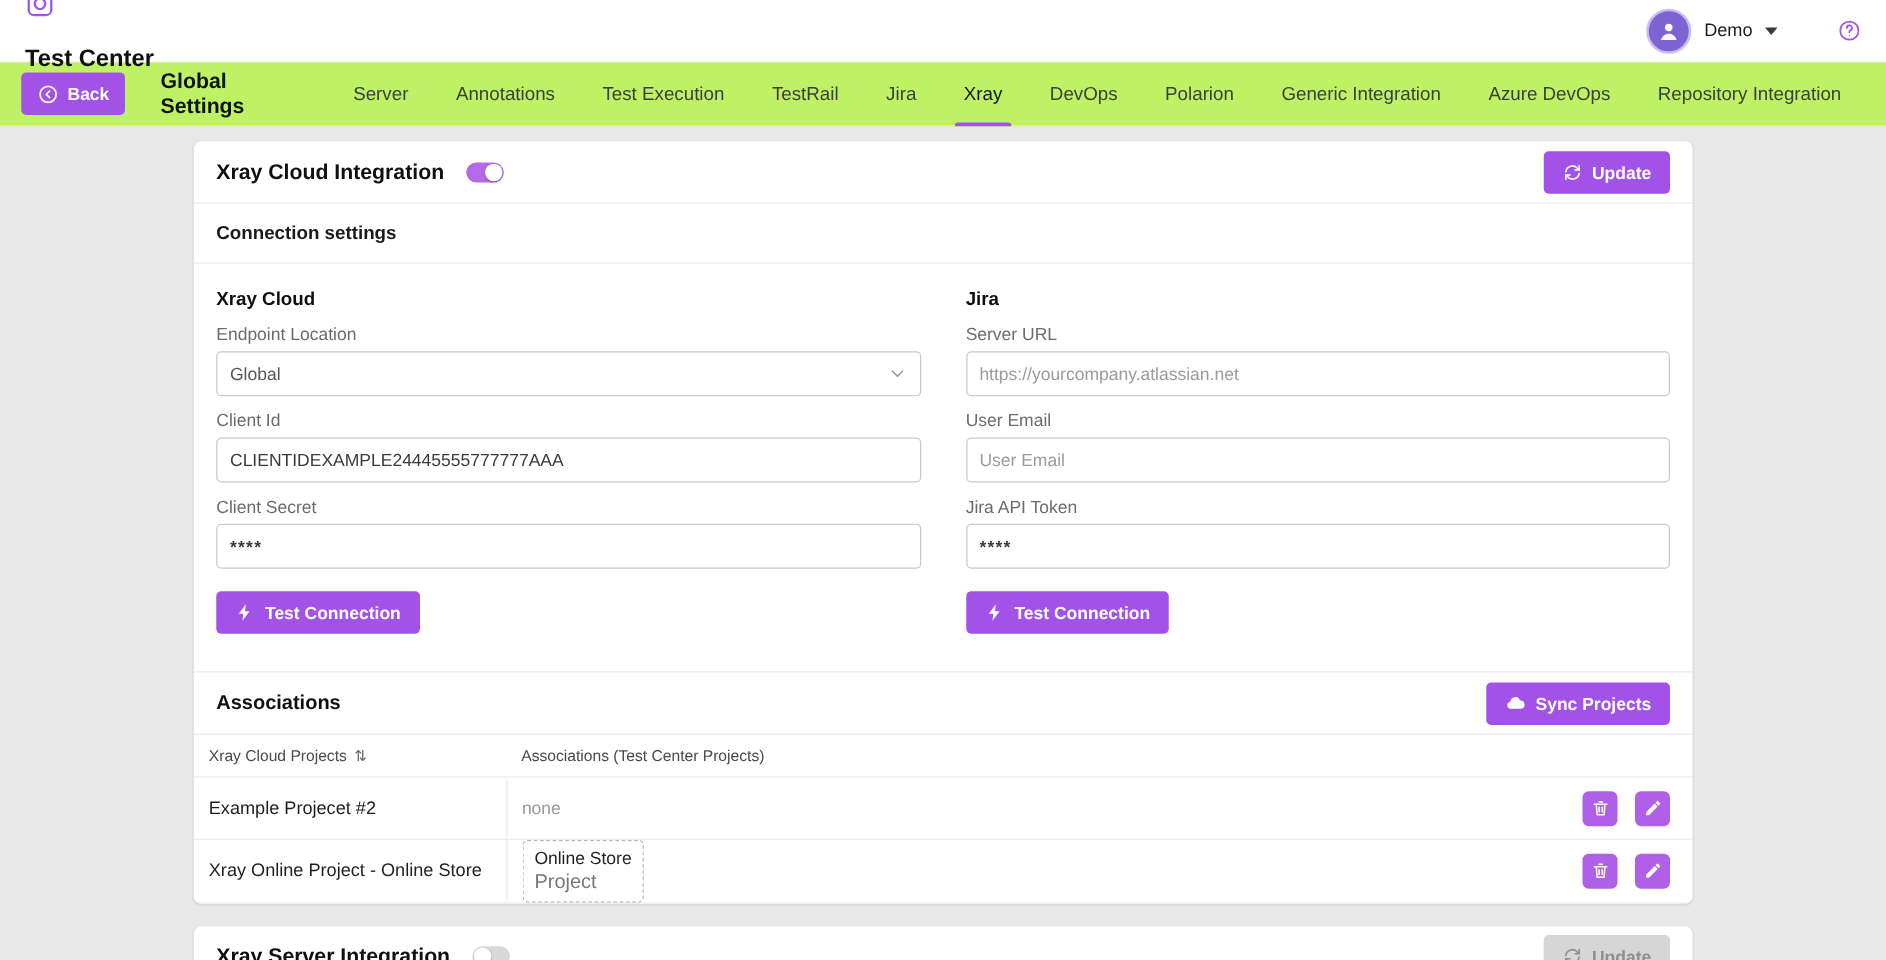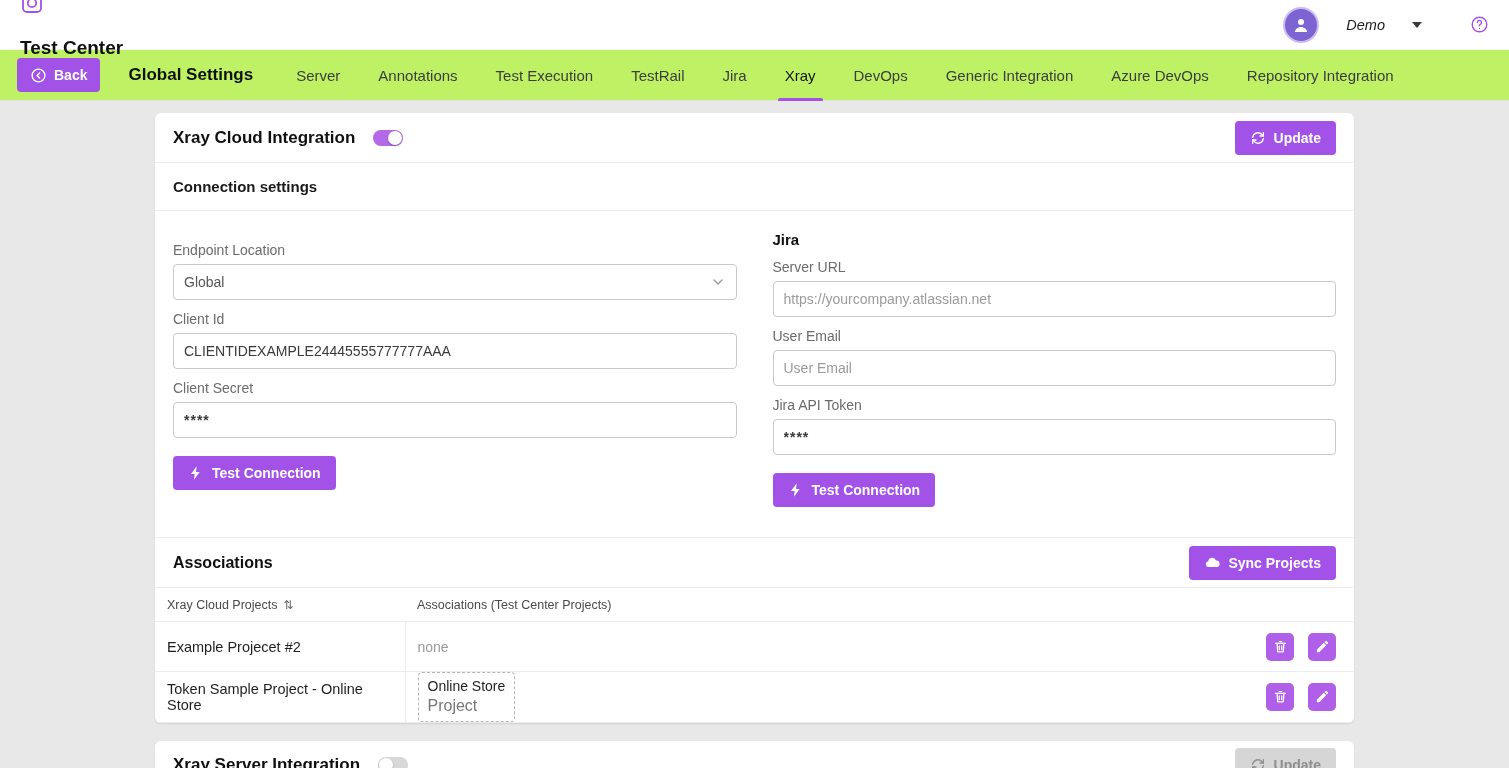--- a/index.html
+++ b/index.html
@@ -5,21 +5,21 @@
   * { box-sizing: border-box; margin: 0; padding: 0; }
   body { font-family: "Liberation Sans", sans-serif; background: #ffffff; }
   .page { width: 1509px; height: 768px; background: #e8e8e8; overflow: hidden; }
 
   
   .topbar { height: 50px; background: #fff; display: flex; align-items: center; padding: 0 20px; border-bottom: 1px solid #f1f1f1; }
   .logo { display: flex; align-items: flex-start; gap: 22px; flex-direction: column; }
   .logo svg { width: 24px; height: 24px; }
   .app-title { font-size: 19px; font-weight: 700; color: #101010; }
   .topbar-right { margin-left: auto; display: flex; align-items: center; }
-  .user-menu { display: flex; align-items: center; gap: 27px; cursor: pointer; font-style: italic; }
+  .user-menu { display: flex; align-items: center; gap: 10px; cursor: pointer; }
   .avatar { width: 36px; height: 36px; border-radius: 50%; background: #7d64d2; border: 2px solid #cdbcf2; display: flex; align-items: center; justify-content: center; }
   .avatar svg { width: 20px; height: 20px; }
   .user-name { font-size: 14.5px; color: #1c1c1c; }
   .caret { width: 0; height: 0; border-left: 5px solid transparent; border-right: 5px solid transparent; border-top: 6px solid #3a3a3a; }
   .help { margin-left: 48px; cursor: pointer; display: inline-flex; }
   .help svg { width: 19px; height: 19px; }
 
   
   .navbar { height: 51px; background: #bef264; border-bottom: 1px solid #e3e3e3; display: flex; align-items: center; padding: 0 17px; }
   .back-btn { display: inline-flex; align-items: center; gap: 7px; background: #a352e8; color: #fff; height: 34px; padding: 0 13px; border-radius: 4px; font-size: 14px; font-weight: 600; border: none; cursor: pointer; font-family: inherit; }
@@ -130,20 +130,21 @@
     </button>
     <h1 class="settings-title">Global Settings</h1>
     <div class="tabs">
       <div class="tab">Server</div>
       <div class="tab">Annotations</div>
       <div class="tab">Test Execution</div>
       <div class="tab">TestRail</div>
       <div class="tab">Jira</div>
       <div class="tab active">Xray</div>
       <div class="tab">DevOps</div>
+      <div class="tab">Polarion</div>
       <div class="tab">Generic Integration</div>
       <div class="tab">Azure DevOps</div>
       <div class="tab">Repository Integration</div>
     </div>
   </nav>
 
   <div class="content">
 
     <section class="card">
 
@@ -163,20 +164,21 @@
         </button>
       </div>
 
       <div class="section-bar">
         <span>Connection settings</span>
       </div>
 
       <div class="form">
 
         <div class="col">
+          <div class="col-title">Xray Cloud</div>
 
           <div class="field-label">Endpoint Location</div>
           <div class="select">
             <span>Global</span>
             <svg viewBox="0 0 24 24" fill="none" stroke="#999" stroke-width="2" stroke-linecap="round" stroke-linejoin="round">
                 <path d="M6 9l6 6 6-6"></path>
               </svg>
           </div>
 
           <div class="field-label">Client Id</div>
@@ -255,21 +257,21 @@
                 </button>
                 <button class="icon-btn">
                   <svg viewBox="0 0 24 24" fill="currentColor">
                       <path d="M3 17.25V21h3.75L17.8 9.94l-3.75-3.75L3 17.25zM20.7 7.04a1 1 0 0 0 0-1.41l-2.34-2.34a1 1 0 0 0-1.41 0l-1.83 1.83 3.75 3.75 1.83-1.83z"></path>
                     </svg>
                 </button>
               </span>
             </td>
           </tr>
           <tr>
-            <td>Token Sample Project - Online Store</td>
+            <td>Xray Online Project - Online Store</td>
             <td class="cell-assoc">
               <span class="chip">
                 <span class="chip-name">Online Store</span>
                 <span class="chip-sub">Project</span>
               </span>
             </td>
             <td class="cell-actions">
               <span class="actions-wrap">
                 <button class="icon-btn">
                   <svg viewBox="0 0 24 24" fill="none" stroke="currentColor" stroke-width="2" stroke-linecap="round" stroke-linejoin="round">

